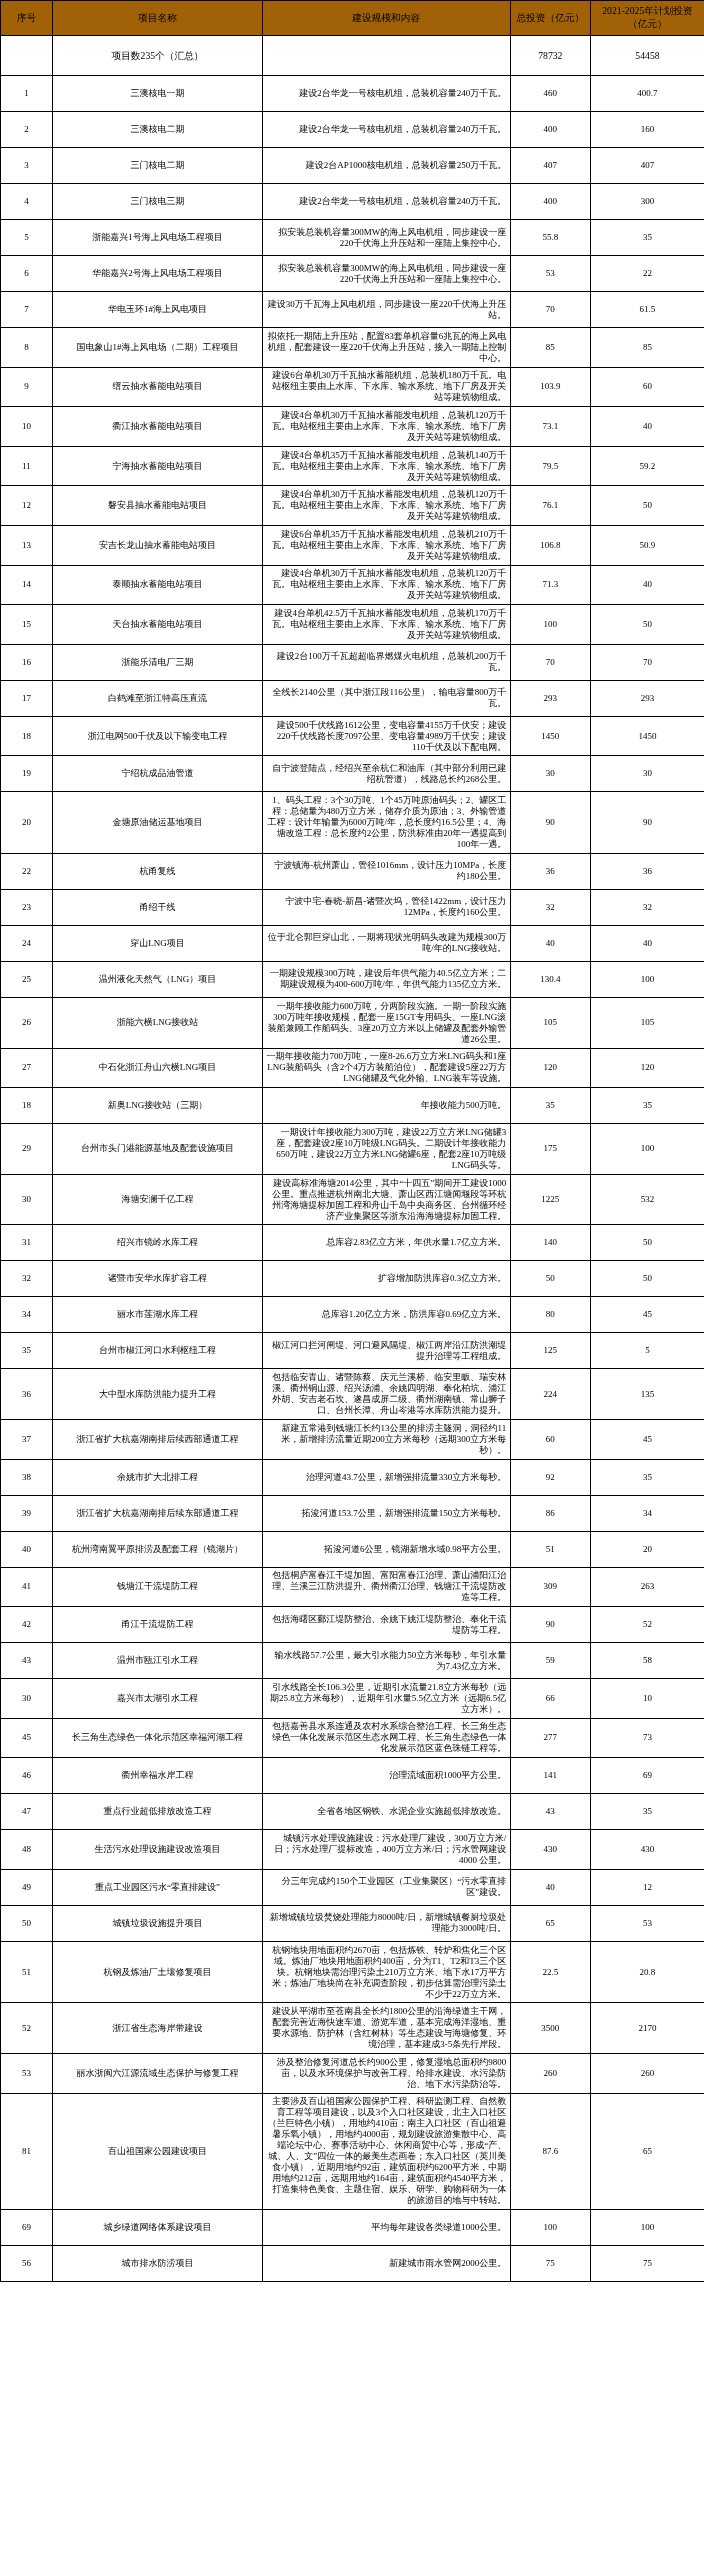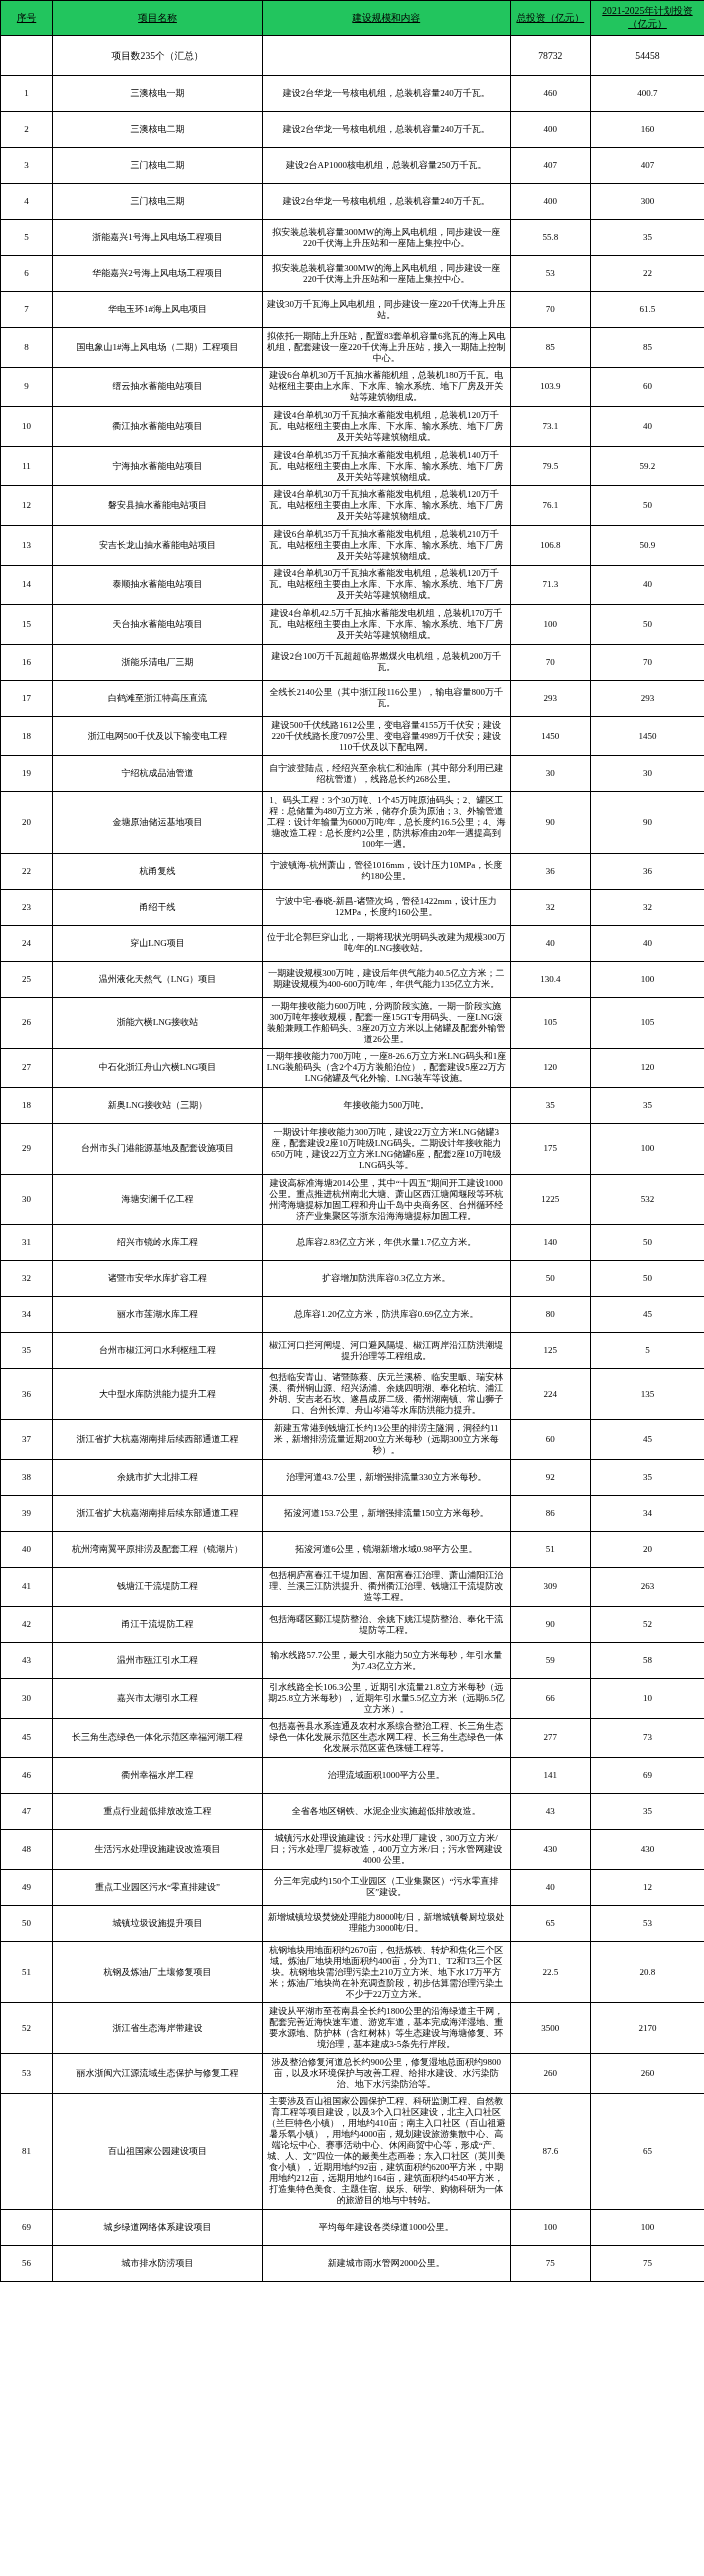--- a/index.html
+++ b/index.html
@@ -11,37 +11,37 @@
   tbody tr{height:36px;}
   th{font-weight:normal;font-size:9.7px;text-align:center;}
   td{font-size:9px;line-height:11px;}
   col.c-no{width:7.4%;}
   col.c-name{width:29.8%;}
   col.c-content{width:35.2%;}
   col.c-total{width:11.4%;}
   col.c-plan{width:16.2%;}
   td.no,td.total,td.plan{text-align:center;}
   td.name{text-align:center;}
-  td.content{text-align:center;}
+  td.content{text-align:right;}
   tr.summary{height:40px;padding-left:44px;}
   tr.summary td{font-size:9.7px;}
 </style>
 </head>
 <body>
 
 <table>
   <colgroup>
     <col class="c-no">
       <col class="c-name">
       <col class="c-content">
       <col class="c-total">
       <col class="c-plan">
   </colgroup>
   <thead>
-    <tr id="header-row" style="background: #22c55e; text-decoration: underline;">
+    <tr id="header-row" style="background: #a16207;">
       <th>序号</th>
       <th>项目名称</th>
       <th>建设规模和内容</th>
       <th>总投资（亿元）</th>
       <th>2021-2025年计划投资（亿元）</th>
     </tr>
   </thead>
   <tbody id="table-body">
     <tr class="summary">
       <td class="no"></td>

